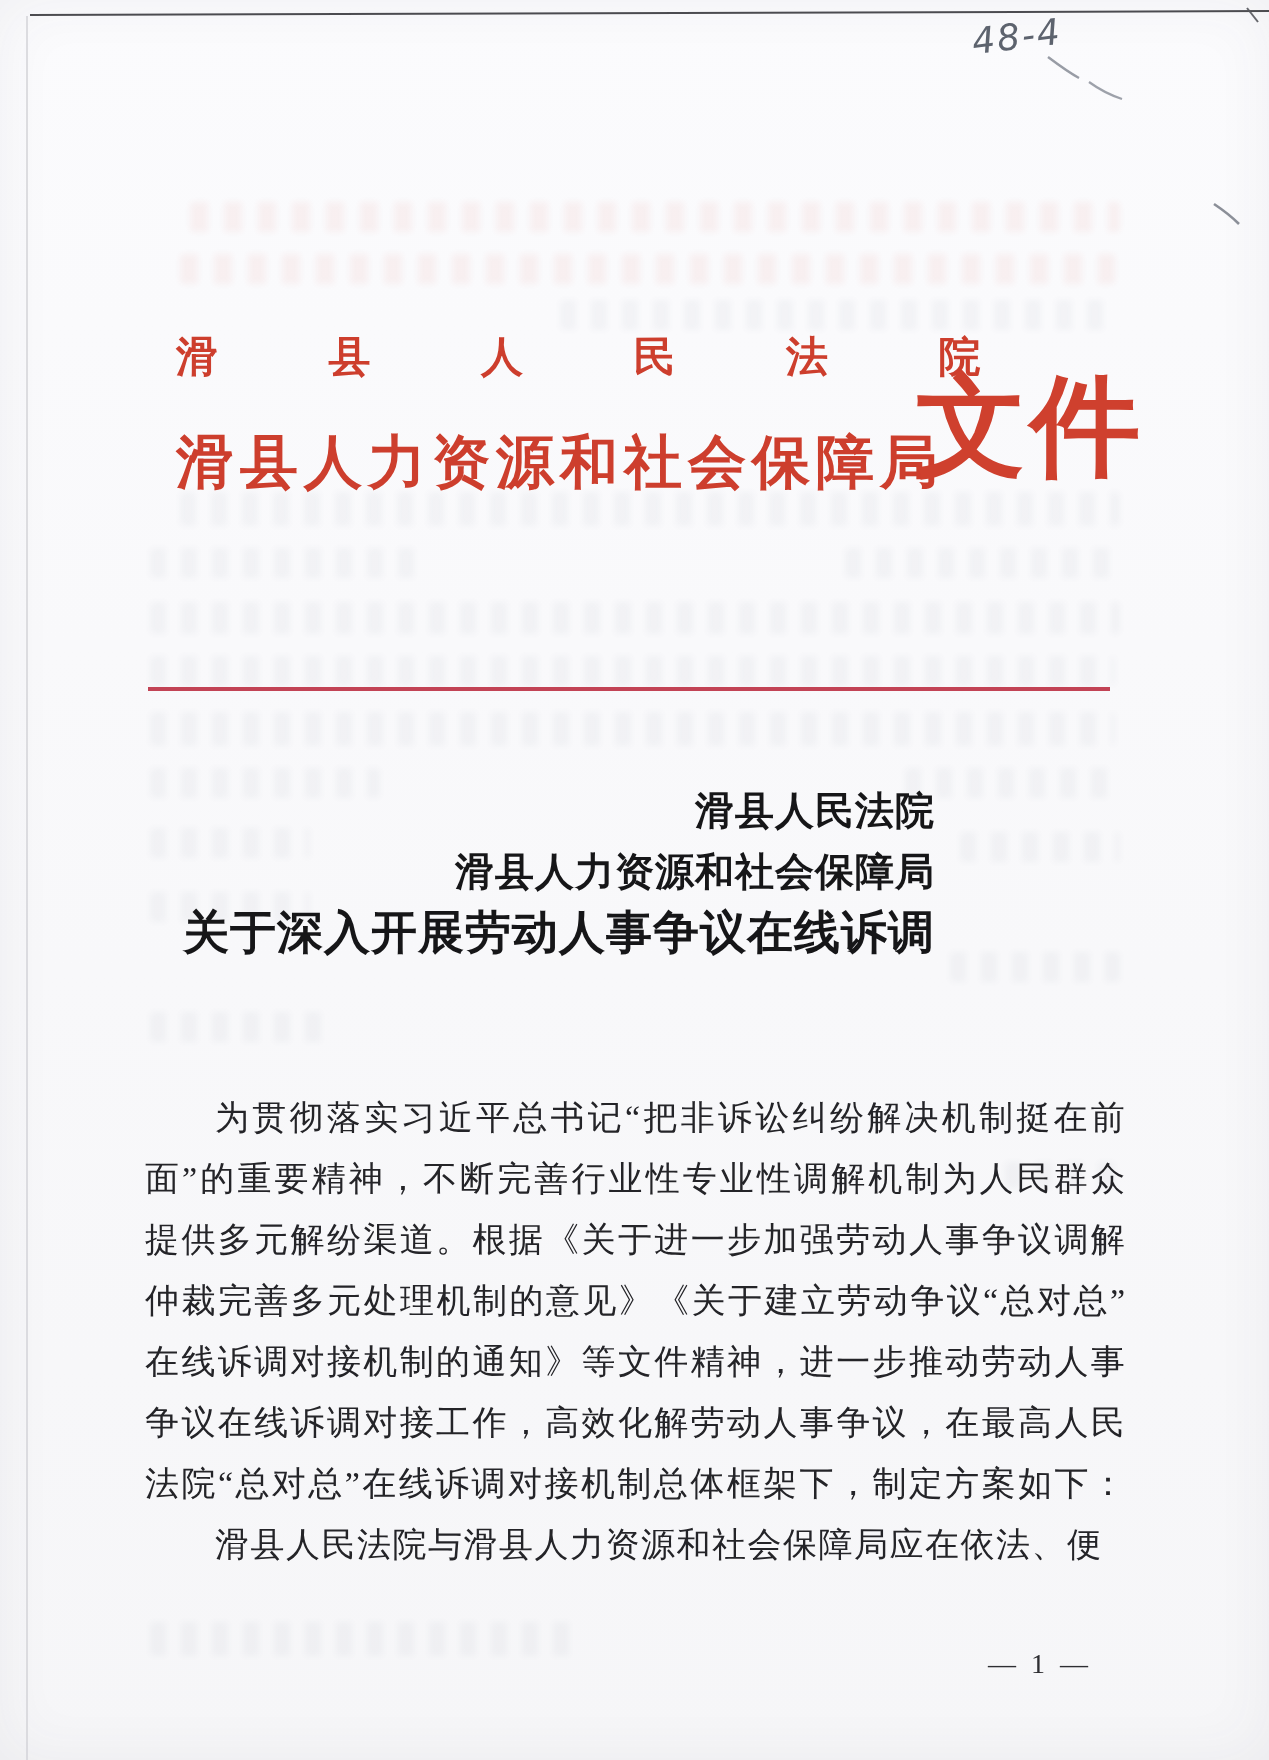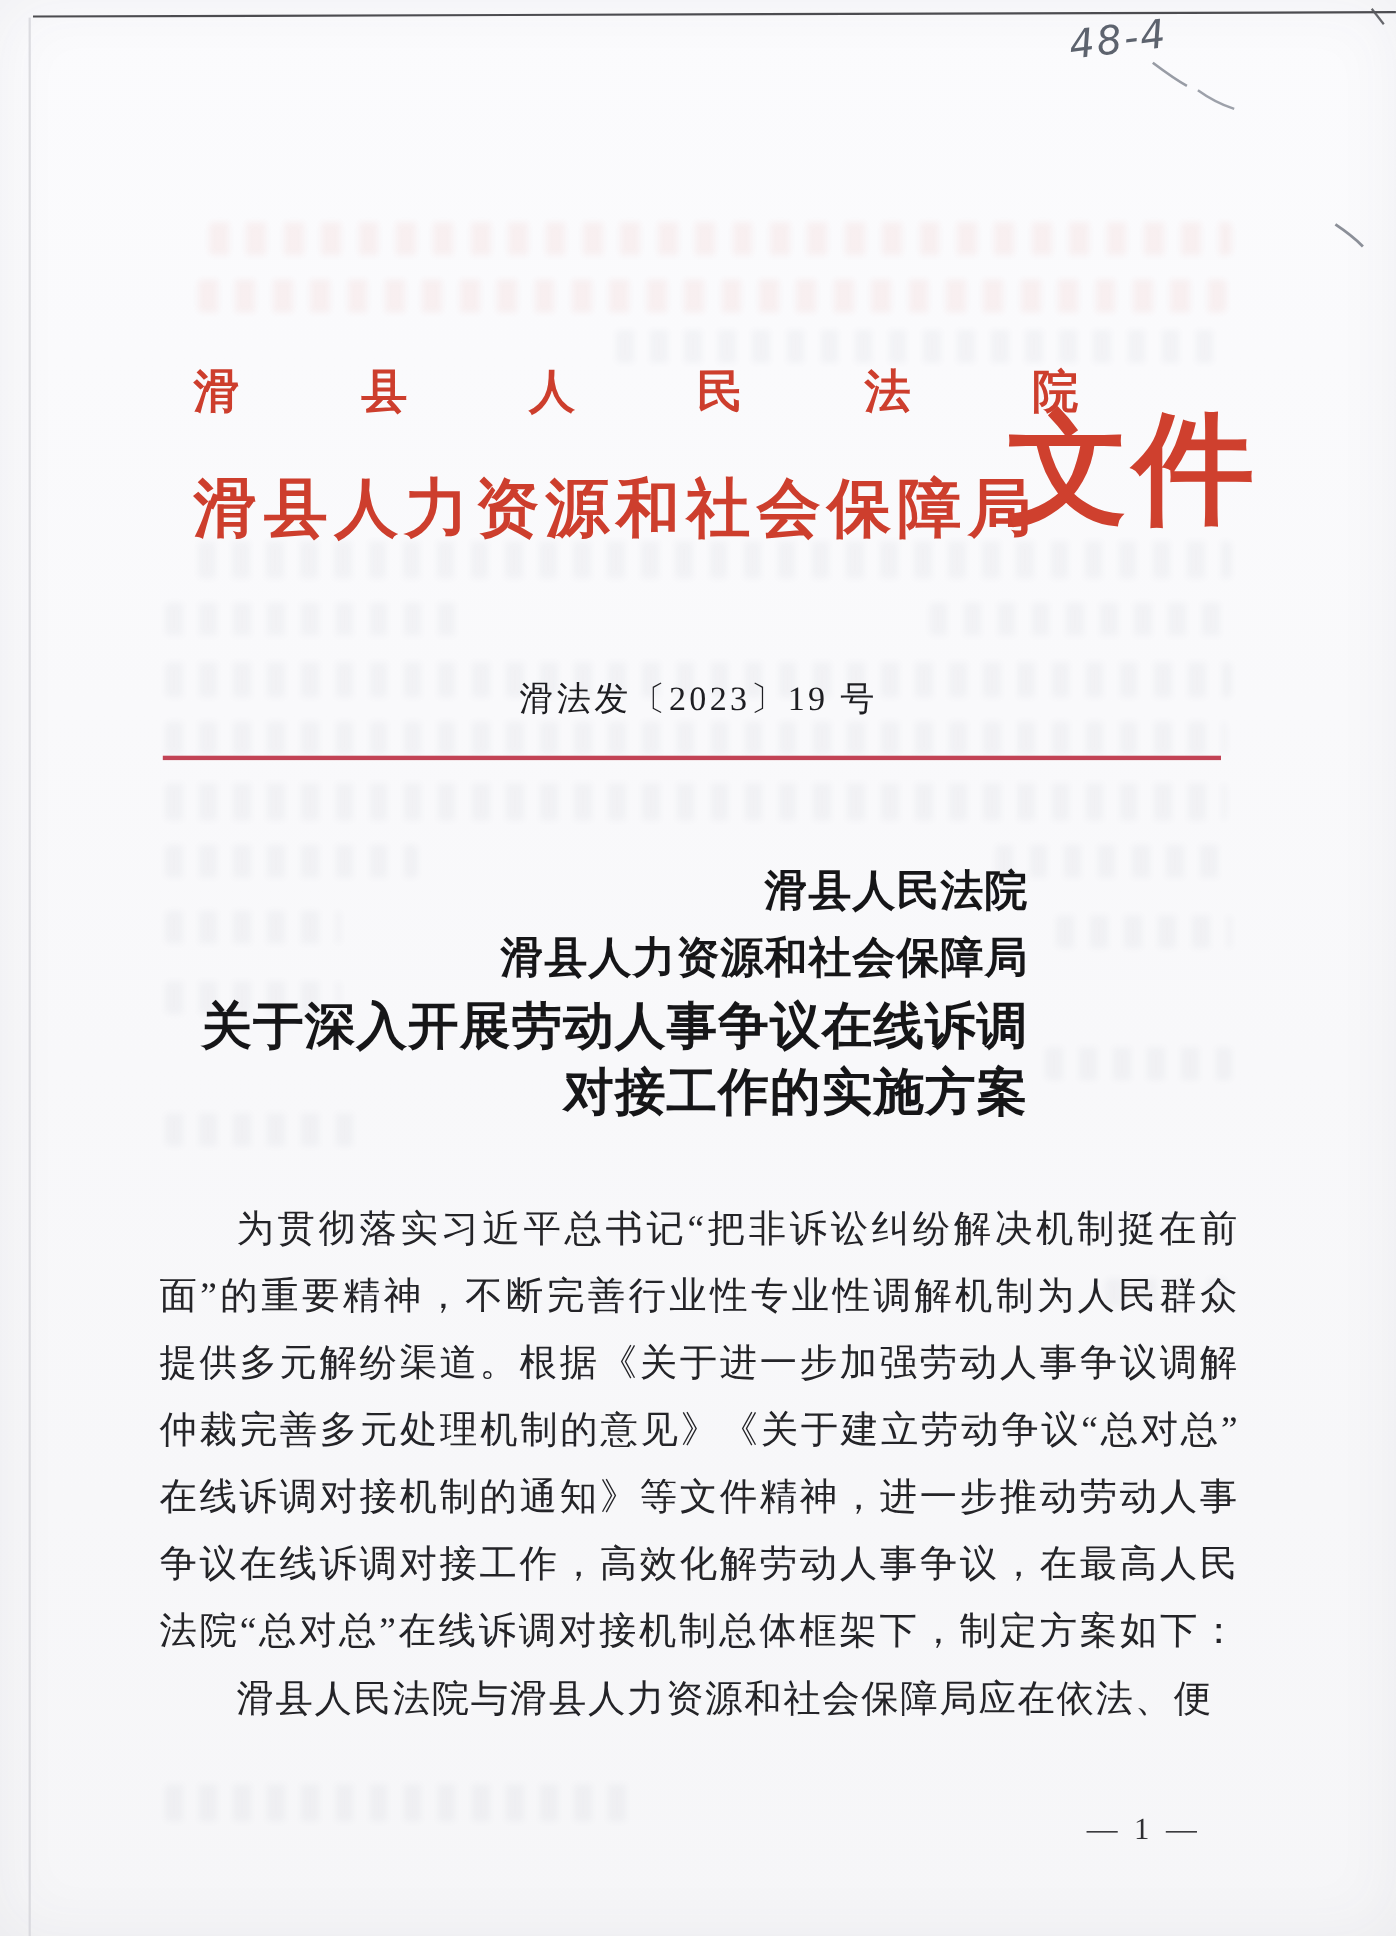--- a/index.html
+++ b/index.html
@@ -127,28 +127,26 @@
   <svg class="pencil" width="1269" height="1760" viewBox="0 0 1269 1760">
     <path d="M1048,57 C1060,66 1068,72 1079,78" stroke="#868b95" stroke-width="2.4" fill="none" opacity="0.85"></path>
     <path d="M1089,82 C1100,90 1110,95 1122,99" stroke="#868b95" stroke-width="2.2" fill="none" opacity="0.8"></path>
     <path d="M1214,204 C1223,210 1231,216 1239,224" stroke="#7e838d" stroke-width="2.6" fill="none" opacity="0.9"></path>
     <path d="M1247,8 L1258,22" stroke="#55565c" stroke-width="2" fill="none" opacity="0.9"></path>
   </svg>
 
   <div class="org1">滑 县 人 民 法 院</div>
   <div class="org2">滑县人力资源和社会保障局</div>
   <div class="doctype">文件</div>
-  <div class="docnum">滑法发〔2023〕19 号</div>
   <div class="redrule"></div>
 
   <div class="titleblock">
     <div class="t-sm">滑县人民法院</div>
     <div class="t-sm">滑县人力资源和社会保障局</div>
     <div class="t-lg">关于深入开展劳动人事争议在线诉调</div>
-    <div class="t-lg">对接工作的实施方案</div>
   </div>
 
   <div class="bodyblock">
     <div class="bodyline jline indent">
         <span>为</span>
         <span>贯</span>
         <span>彻</span>
         <span>落</span>
         <span>实</span>
         <span>习</span>

